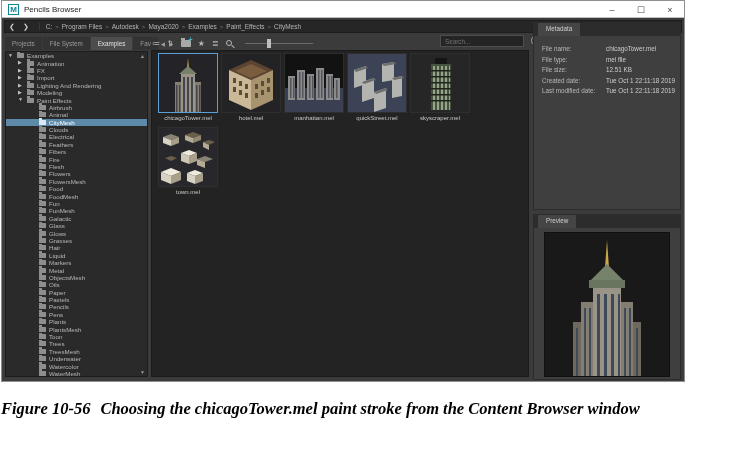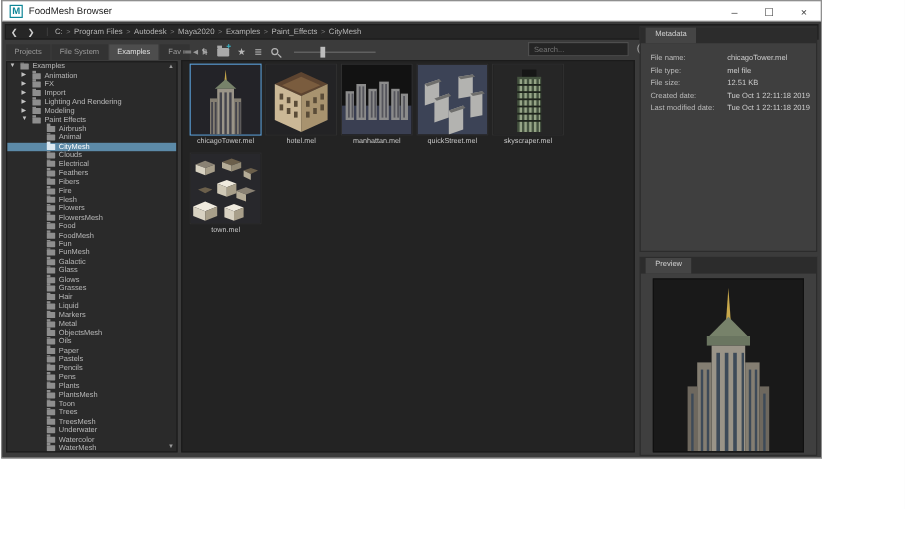--- a/index.html
+++ b/index.html
@@ -94,21 +94,21 @@
 </style>
 </head>
 <body>
 
 <div class="page">
 
   <div class="window">
 
     <div class="titlebar">
       <div class="app-icon">M</div>
-      <div class="win-title">FoodMesh Browser</div>
+      <div class="win-title">Pencils Browser</div>
       <div class="win-controls">
         <div class="win-btn">–</div>
         <div class="win-btn">☐</div>
         <div class="win-btn">×</div>
       </div>
     </div>
 
     <div class="body">
 
       <div class="crumb-bar">
@@ -549,14 +549,17 @@
                   <rect x="85" y="90" width="2" height="48"></rect>
               </g>
             </svg>
           </div>
         </div>
       </div>
 
     </div>
   </div>
 
+  <div class="caption">
+    <span class="fig-label">Figure 10-56</span><span>Choosing the chicagoTower.mel paint stroke from the Content Browser window</span>
+  </div>
 
 </div>
 
 </body></html>

